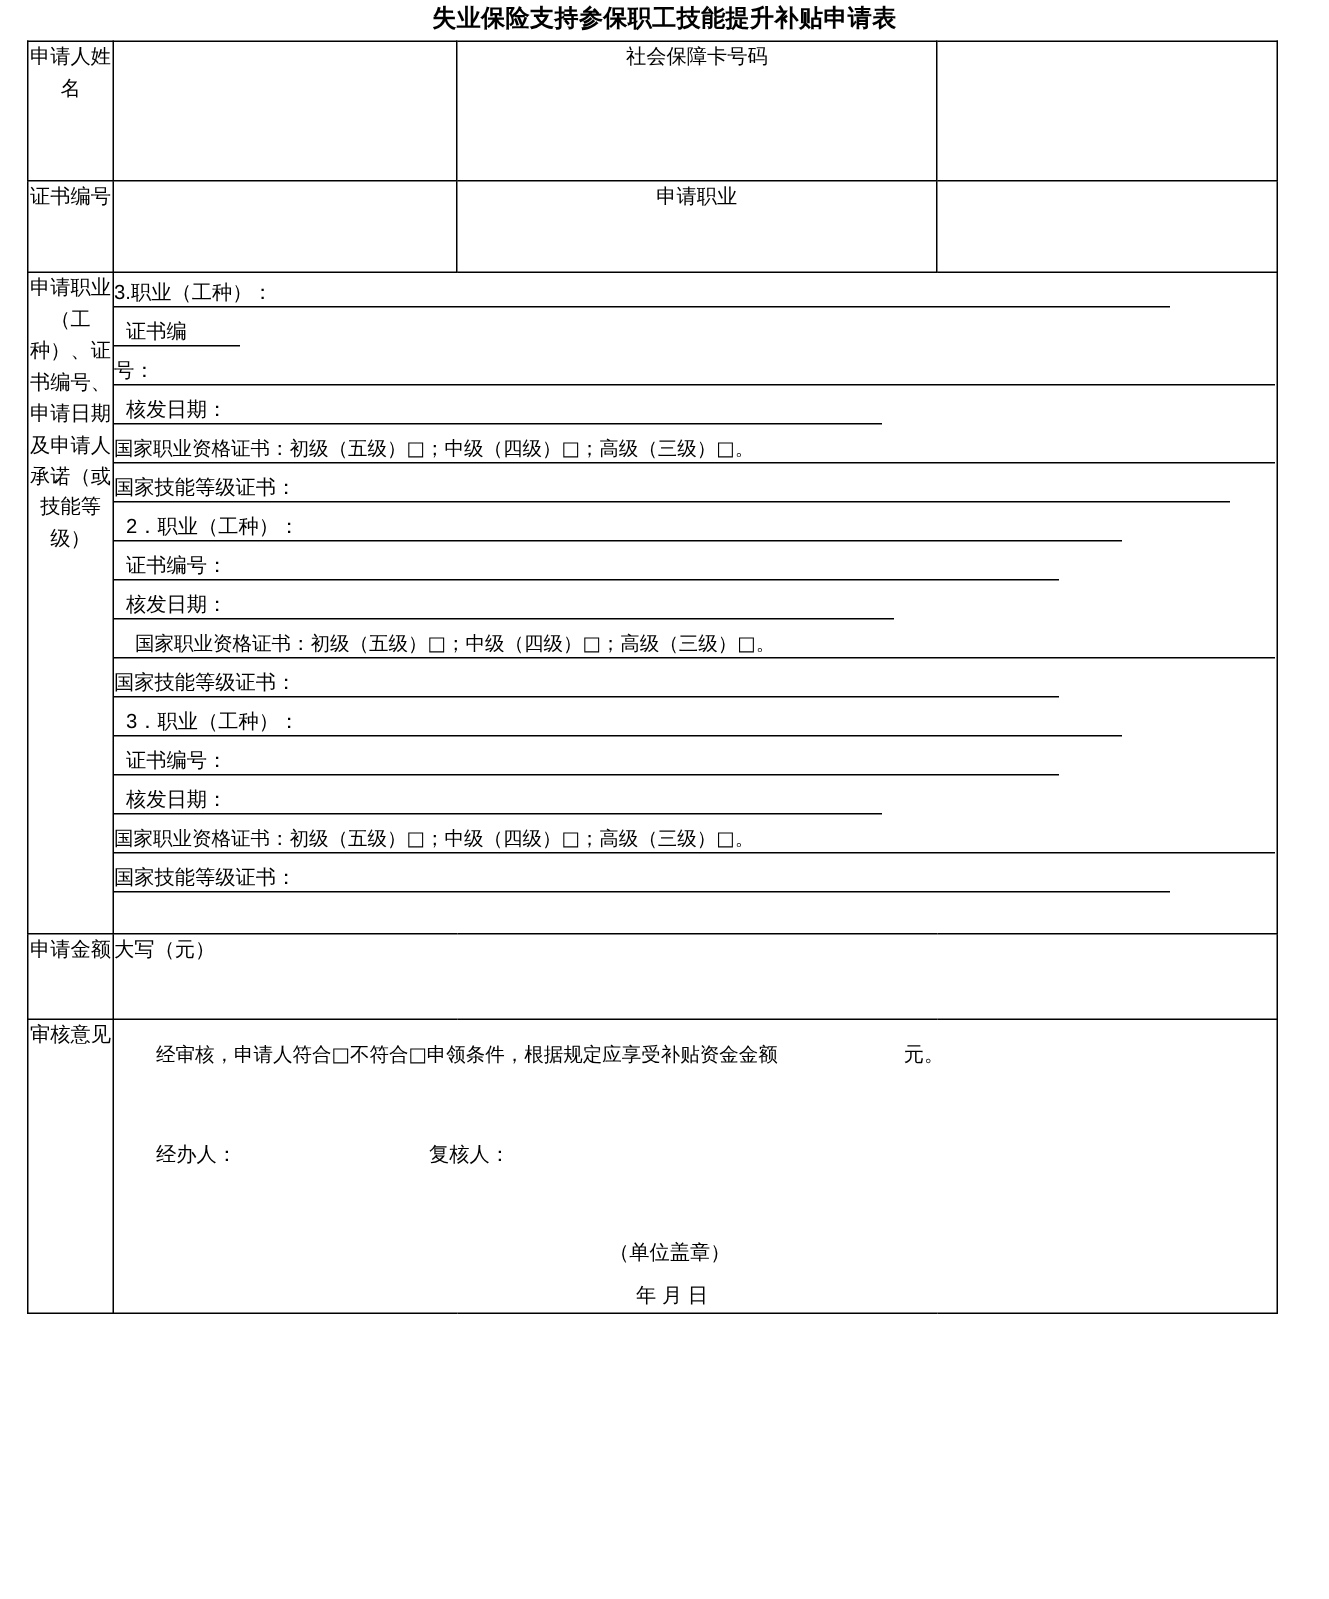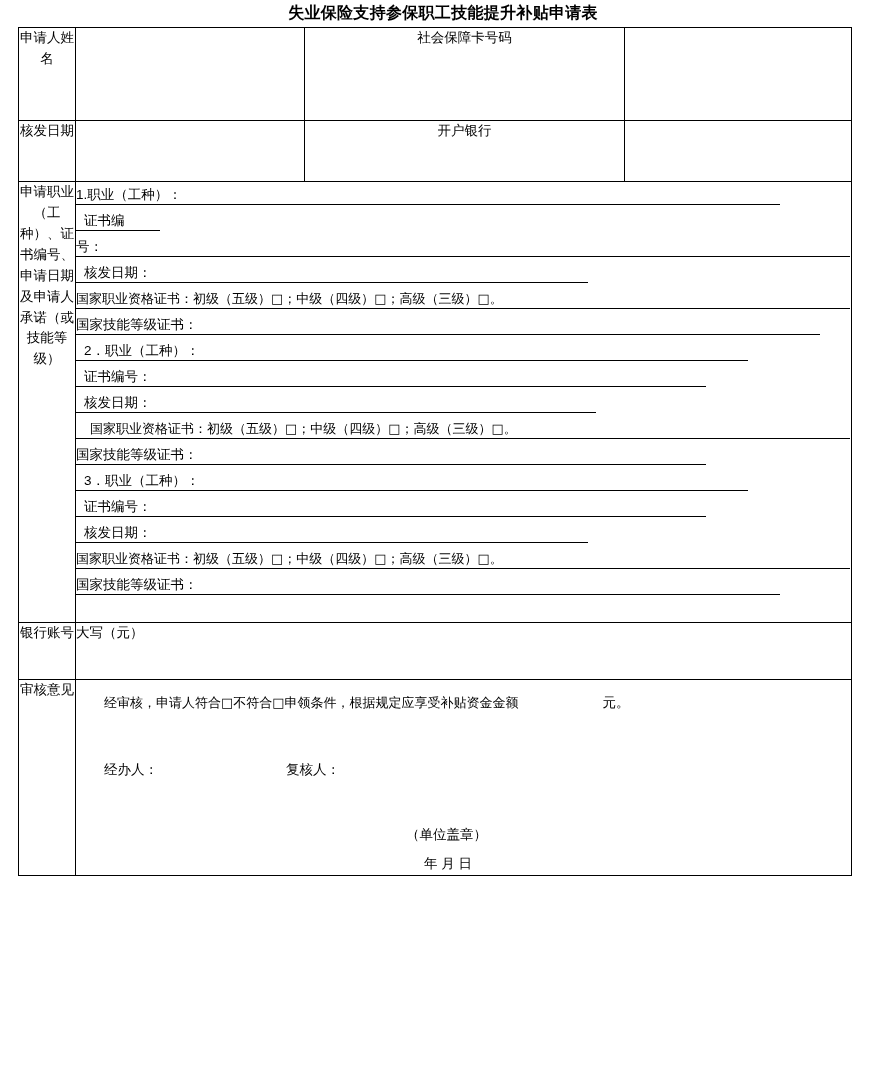--- a/index.html
+++ b/index.html
@@ -195,33 +195,33 @@
     <tbody>
 
       <tr>
         <td class="vlabel" style="height:92px">申请人姓名</td>
         <td class="blank-cell"></td>
         <td class="center-cell">社会保障卡号码</td>
         <td class="blank-cell"></td>
       </tr>
 
       <tr>
-        <td class="vlabel" style="height:60px">核发日期</td>
+        <td class="vlabel" style="height:60px">证书编号</td>
         <td class="blank-cell"></td>
-        <td class="center-cell">开户银行</td>
+        <td class="center-cell">申请职业</td>
         <td class="blank-cell"></td>
       </tr>
 
       <tr>
         <td class="vlabel vlabel-top" style="height:440px">申请职业（工种）、证书编号、申请日期及申请人承诺（或技能等级）</td>
         <td colspan="3" class="occ-body">
 
           <div class="occ-line indent-0">
             <span class="rule" style="width:704px"></span>
-            <span class="txt">1.职业（工种）：</span>
+            <span class="txt">3.职业（工种）：</span>
           </div>
           <div class="occ-line indent-1">
             <span class="rule" style="left:0px;width:84px"></span>
             <span class="txt">证书编</span>
           </div>
           <div class="occ-line indent-0">
             <span class="rule" style="width:774px"></span>
             <span class="txt">号：</span>
           </div>
           <div class="occ-line indent-1">
@@ -276,21 +276,21 @@
           </div>
           <div class="occ-line indent-0">
             <span class="rule" style="width:704px"></span>
             <span class="txt">国家技能等级证书：</span>
           </div>
 
         </td>
       </tr>
 
       <tr>
-        <td class="vlabel" style="height:56px">银行账号</td>
+        <td class="vlabel" style="height:56px">申请金额</td>
         <td colspan="3" class="amount-body">
           <span>大写（元）</span>
         </td>
       </tr>
 
 
       <tr>
         <td class="vlabel" style="height:186px">审核意见</td>
         <td colspan="3" class="audit-body">
           <div class="audit-line1">

